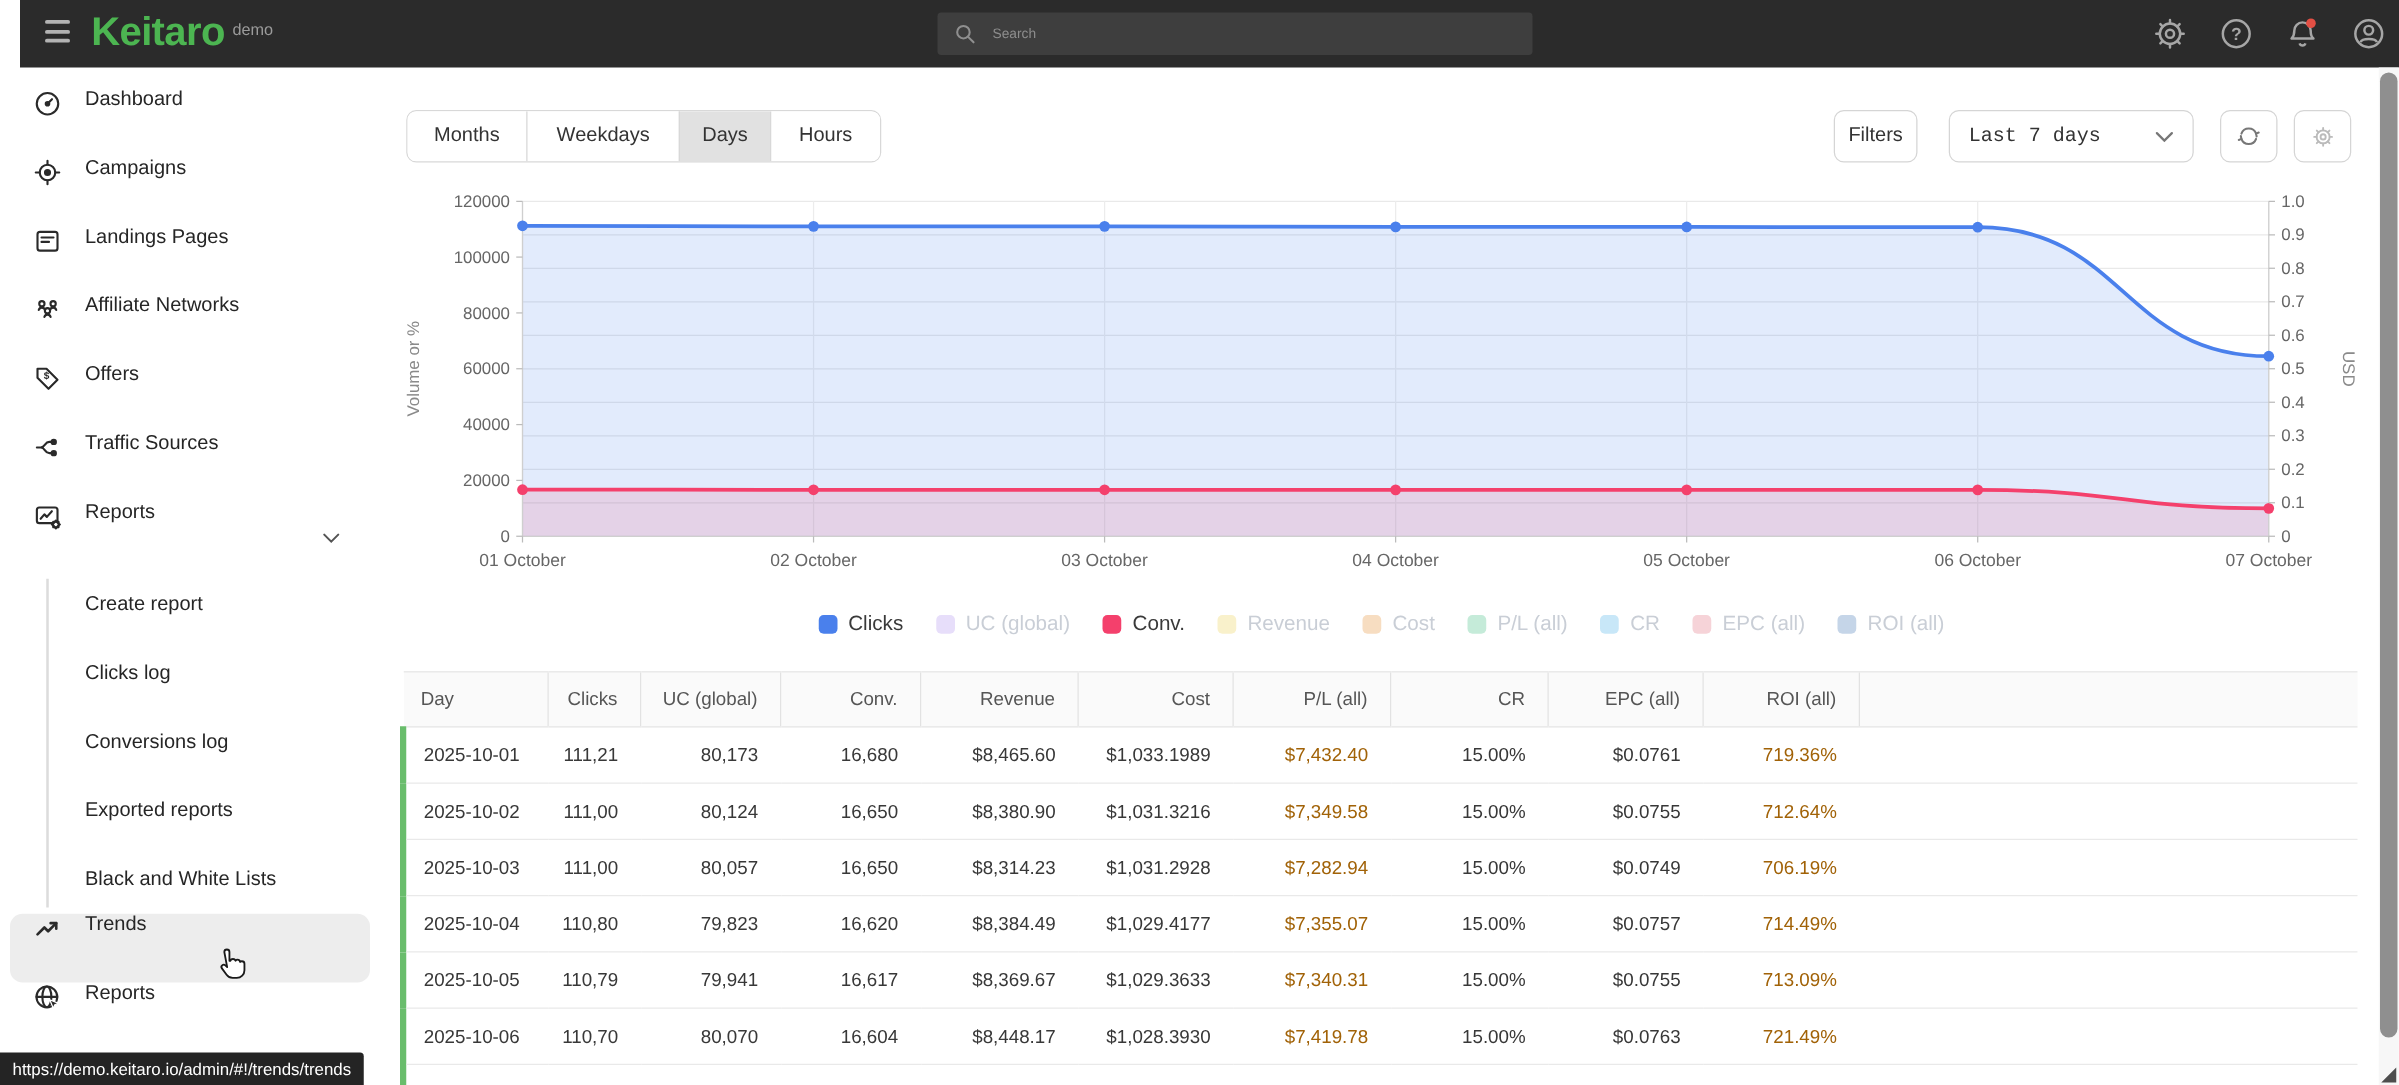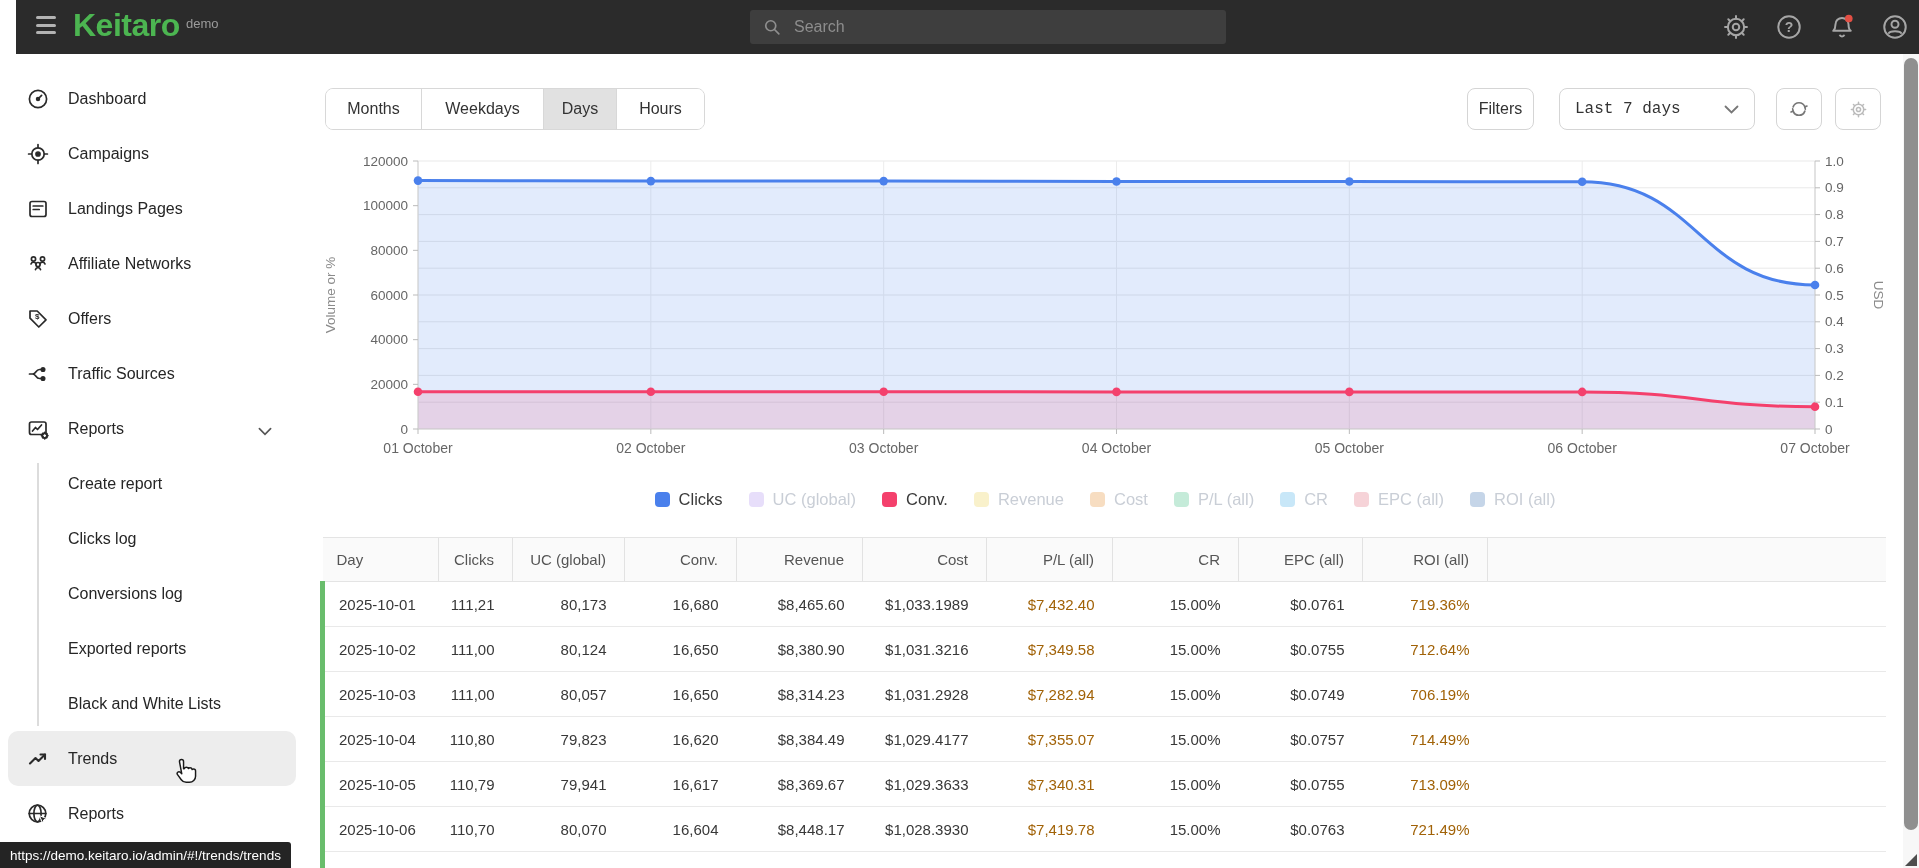--- a/index.html
+++ b/index.html
@@ -8,28 +8,28 @@
   .app { position:absolute; inset:0; }
 
   
   .topbar { position:absolute; top:0; left:16px; width:1919px; height:54px; background:#2b2b2b; z-index:10; }
   .hamburger { position:absolute; left:20px; top:16px; width:20px; height:22px; cursor:pointer; }
   .hamburger span { display:block; width:20px; height:3px; background:#b3b3b3; border-radius:2px; margin-bottom:4.5px; }
   .logo { position:absolute; left:57px; top:7px; font-weight:bold; font-size:32px; color:#4cb551; letter-spacing:-0.5px; }
   .logo-badge { position:absolute; left:170px; top:16px; font-size:13px; color:#9b9b9b; font-weight:normal; }
   .search { position:absolute; left:734px; top:10px; width:476px; height:34px; background:#3e3e3e; border-radius:3px; display:flex; align-items:center; padding:0 12px; }
   .search svg { flex:0 0 auto; margin-right:12px; }
-  .search input { background:transparent; border:0; outline:none; color:#ddd; font-size:16px; width:100%; font-family:inherit; }
+  .search input { background:transparent; border:0; outline:none; color:#ddd; font-size:11px; width:100%; font-family:inherit; }
   .search input::placeholder { color:#8d8d8d; }
   .topbar-icons { position:absolute; right:26px; top:13px; display:flex; gap:25px; }
   .tb-icon { width:28px; height:28px; position:relative; cursor:pointer; }
 
   
   .sidebar { position:absolute; top:54px; left:0; width:304px; bottom:0; background:#fff; padding-top:17px; z-index:2; }
-  .side-item { height:55px; margin:0 8px; border-radius:10px; display:flex; align-items:center; padding-left:18px; cursor:pointer; position:relative; }
+  .side-item { height:55px; margin:0 8px; border-radius:10px; display:flex; align-items:flex-start; padding-left:18px; cursor:pointer; position:relative; }
   .side-item.active { background:#ededed; }
   .side-item .icon { width:24px; height:24px; }
   .side-item .label { margin-left:18px; font-size:16px; color:#262626; }
   .side-item .chevron { position:absolute; right:24px; top:21px; }
   .side-sub { height:55px; display:flex; align-items:center; padding-left:68px; cursor:pointer; }
   .side-sub .label { font-size:16px; color:#262626; }
   .side-guide { position:absolute; left:37px; top:409px; height:263px; width:2px; background:#dcdcdc; }
 
   
   .main { position:absolute; left:320px; top:54px; right:16px; bottom:0; overflow:hidden; }

